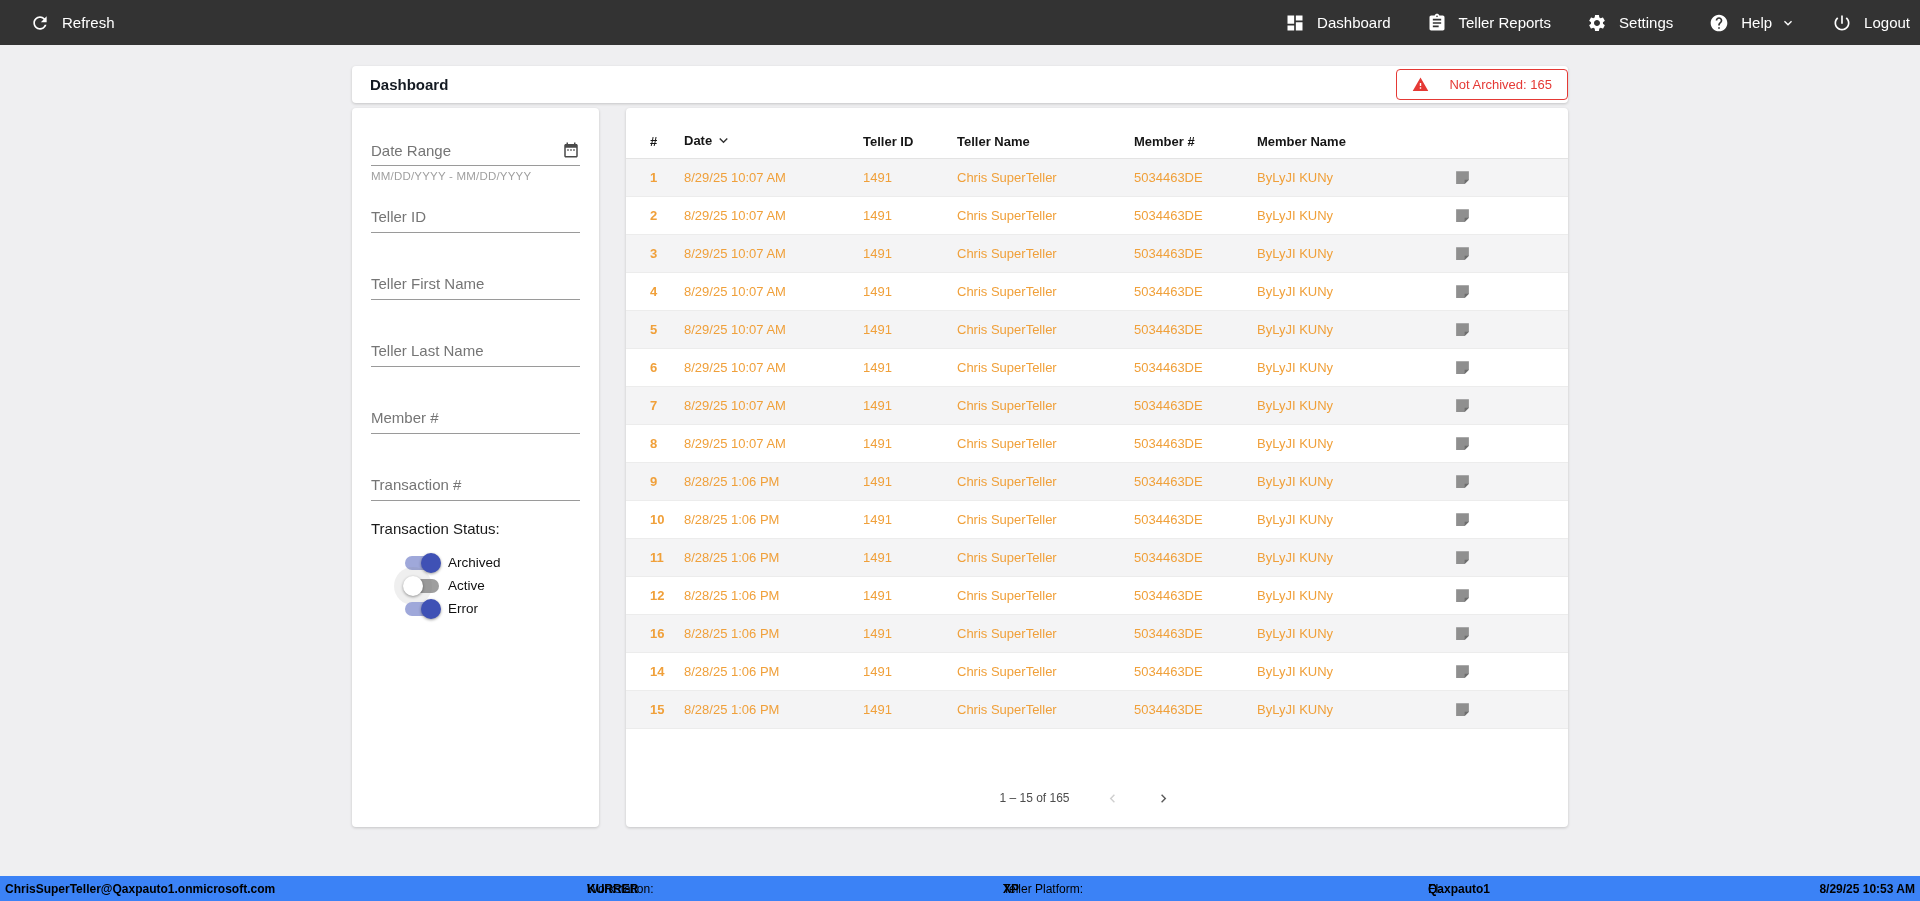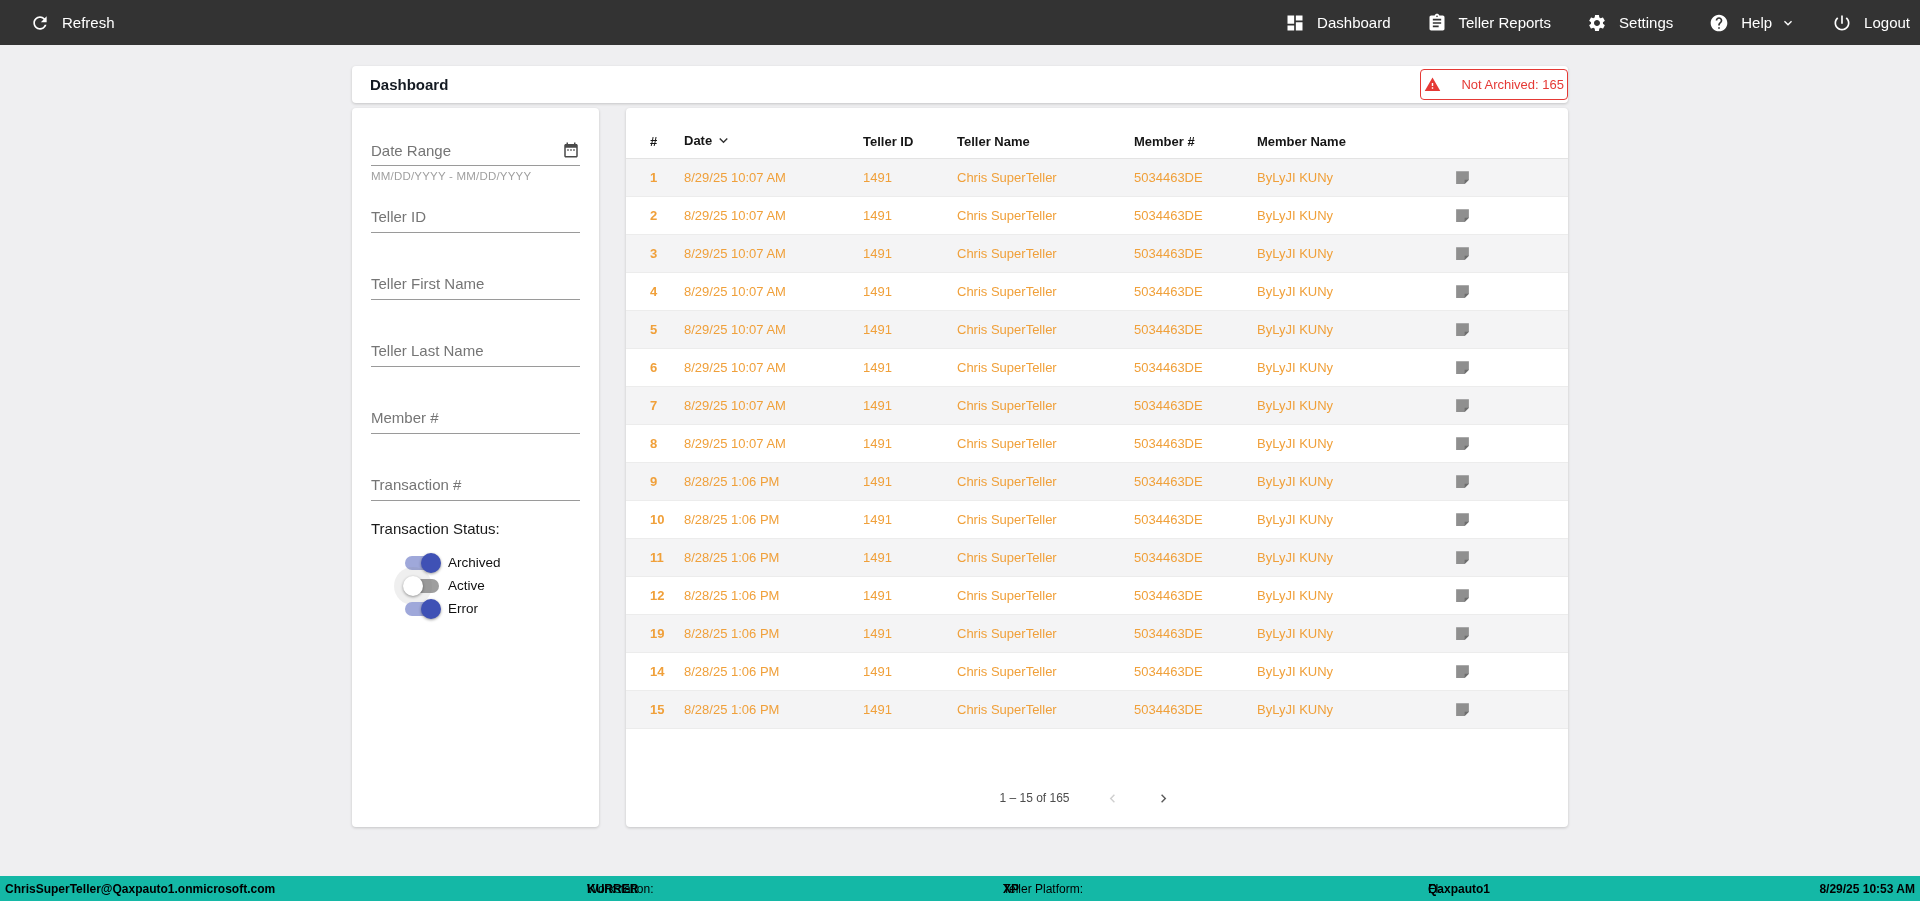--- a/index.html
+++ b/index.html
@@ -20,21 +20,21 @@
   .nav-btn .dd { width:16px; height:16px; margin-left:-4px; }
 
   
   .content { width:1216px; margin:21px auto 0; }
   .card { background:#fff; border-radius:4px; box-shadow:0 1px 3px rgba(0,0,0,.18); }
 
   .header-card { height:37px; display:flex; align-items:center; padding-left:18px; box-sizing:border-box; }
   .page-title { font-weight:bold; font-size:15px; color:#141a22; }
   .alert-badge { margin-left:auto; display:flex; align-items:center; gap:20px;
     border:1.5px solid #e53935; border-radius:4px; color:#e53935; font-size:13px;
-    height:29px; padding:0 3px; background:#fff; cursor:pointer; }
+    height:29px; padding:0 15px; background:#fff; cursor:pointer; }
   .alert-badge svg { width:17px; height:17px; }
 
   .content-row { display:flex; gap:27px; margin-top:5px; align-items:flex-start; }
 
   
   .filter-card { width:247px; height:719px; box-sizing:border-box; padding:0 19px; flex:none; }
   .field { margin-top:42px; border-bottom:1px solid #9a9a9a; padding-bottom:6px; position:relative; }
   .field.first { margin-top:33px; }
   .field input { border:none; outline:none; width:100%; font-size:15px; font-family:inherit;
     color:#333; background:transparent; }
@@ -80,21 +80,21 @@
 
   .pagination { margin-top:auto; height:98px; box-sizing:border-box; padding-top:40px; padding-right:23px;
     display:flex; align-items:center; justify-content:center; gap:34px; }
   .page-info { font-size:12px; color:#4c4c4c; }
   .page-btn { background:none; border:none; width:17px; height:17px; padding:0; cursor:pointer; }
   .page-btn svg { width:17px; height:17px; display:block; }
   .page-btn.prev { color:#cfcfcf; }
   .page-btn.next { color:#5b5b5b; }
 
   
-  .statusbar { position:absolute; left:0; right:0; bottom:0; height:25px; background:#14b8a6;
+  .statusbar { position:absolute; left:0; right:0; bottom:0; height:25px; background:#3b82f6;
     font-size:12px; color:#000;text-decoration:underline; }
   .statusbar span { position:absolute; top:50%; transform:translateY(-50%); white-space:nowrap; }
   .sb-user { left:5px; font-weight:bold; }
   .sb-ws   { left:587px; }
   .sb-plat { left:1003px; }
   .sb-fi   { left:1428px; }
   .sb-time { right:5px; font-weight:bold; }
   .statusbar b { font-weight:bold; }
 </style>
 </head>
@@ -415,21 +415,21 @@
             <div class="c c6">ByLyJI KUNy</div>
             <div class="c c7">
               <svg class="note-icon" viewBox="0 0 24 24">
                 <path fill="#8f8f8f" d="M3 3h18v12l-6 6H3V3z"></path>
                 <path fill="#6d6d6d" d="M15 21v-6h6l-6 6z"></path>
               </svg>
             </div>
           </div>
 
           <div class="trow">
-            <div class="c c1">19</div>
+            <div class="c c1">16</div>
             <div class="c c2">8/28/25 1:06 PM</div>
             <div class="c c3">1491</div>
             <div class="c c4">Chris SuperTeller</div>
             <div class="c c5">5034463DE</div>
             <div class="c c6">ByLyJI KUNy</div>
             <div class="c c7">
               <svg class="note-icon" viewBox="0 0 24 24">
                 <path fill="#8f8f8f" d="M3 3h18v12l-6 6H3V3z"></path>
                 <path fill="#6d6d6d" d="M15 21v-6h6l-6 6z"></path>
               </svg>

